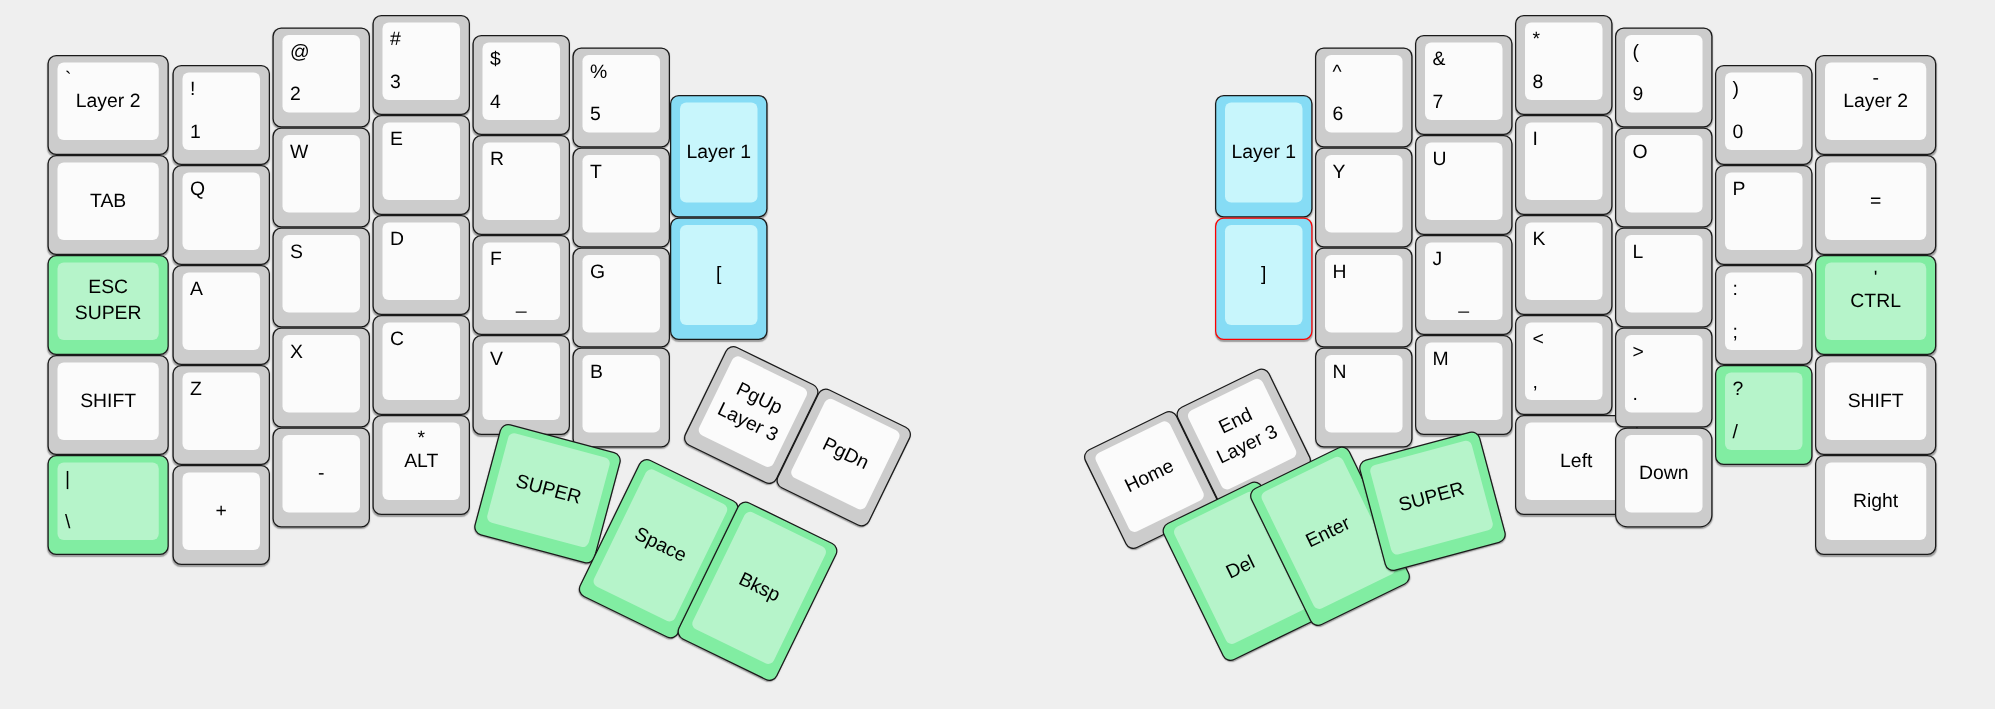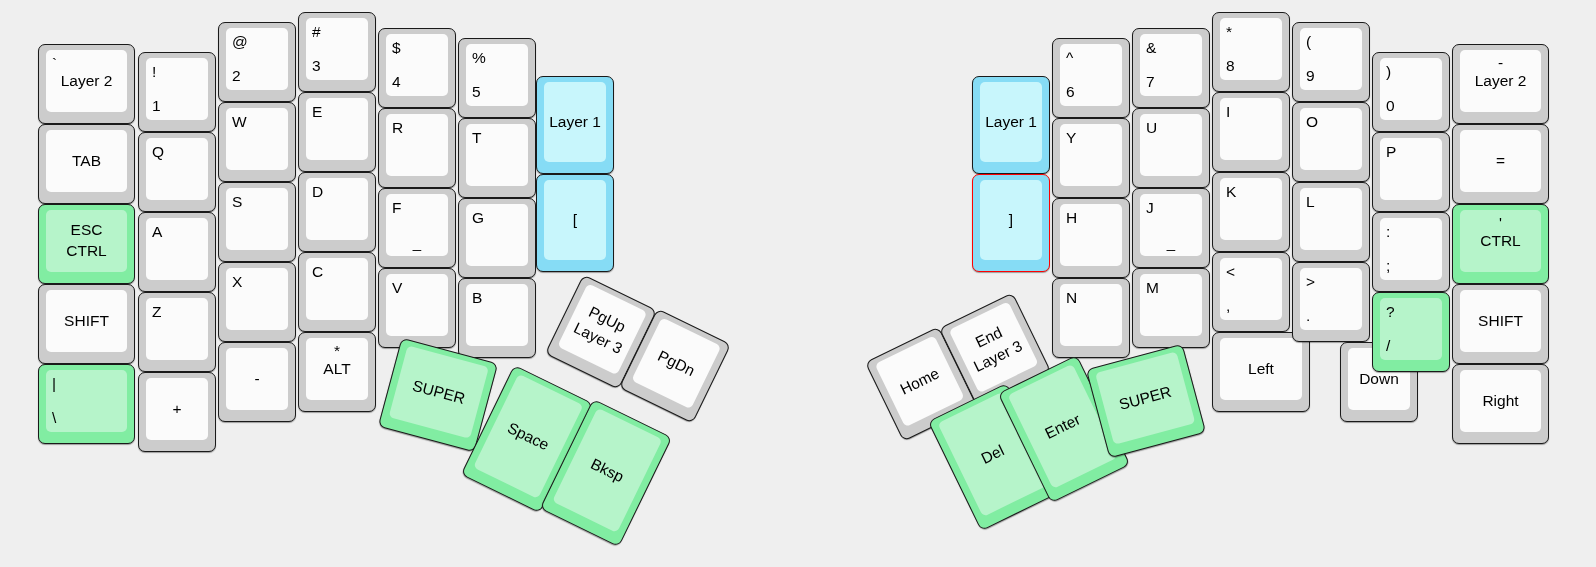--- a/index.html
+++ b/index.html
@@ -74,21 +74,21 @@
       </div>
     </div>
     <div class="key" style="left: 38px; top: 124px; width: 97px; height: 80px; padding-left: 32px;">
       <div class="cap">
         <div class="lg ctr">TAB</div>
       </div>
     </div>
     <div class="key green" style="left: 38px; top: 204px; width: 97px; height: 80px;">
       <div class="cap">
         <div class="lg two">ESC
-CTRL</div>
+SUPER</div>
       </div>
     </div>
     <div class="key" style="left: 38px; top: 284px; width: 97px; height: 80px;">
       <div class="cap">
         <div class="lg ctr">SHIFT</div>
       </div>
     </div>
     <div class="key green" style="left: 38px; top: 364px; width: 97px; height: 80px;">
       <div class="cap">
         <div class="lg tl">|</div>
@@ -348,21 +348,21 @@
       <div class="cap">
         <div class="lg tl">L</div>
       </div>
     </div>
     <div class="key" style="left: 1292px; top: 262px; width: 78px; height: 80px;">
       <div class="cap">
         <div class="lg tl">&gt;</div>
         <div class="lg bl">.</div>
       </div>
     </div>
-    <div class="key" style="left: 1340px; top: 342px; width: 78px; height: 80px;">
+    <div class="key" style="left: 1292px; top: 342px; width: 78px; height: 80px; border-radius: 10px;">
       <div class="cap">
         <div class="lg ctr">Down</div>
       </div>
     </div>
     <div class="key" style="left: 1372px; top: 52px; width: 78px; height: 80px;">
       <div class="cap">
         <div class="lg tl">)</div>
         <div class="lg bl">0</div>
       </div>
     </div>

